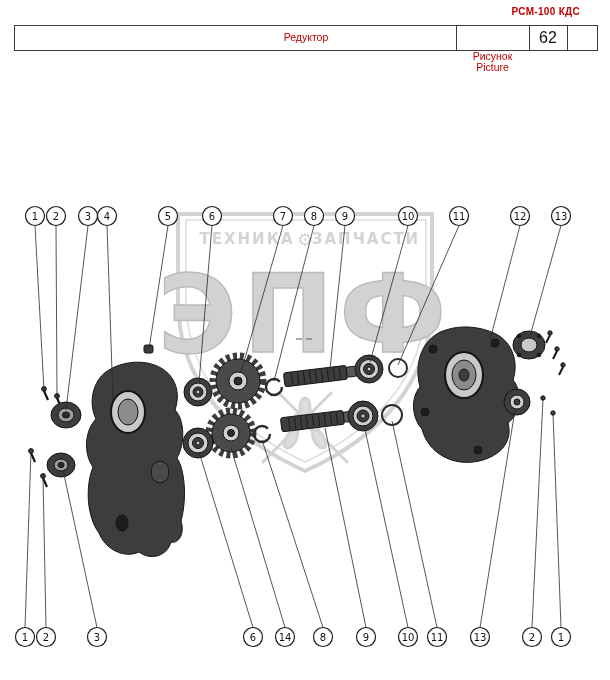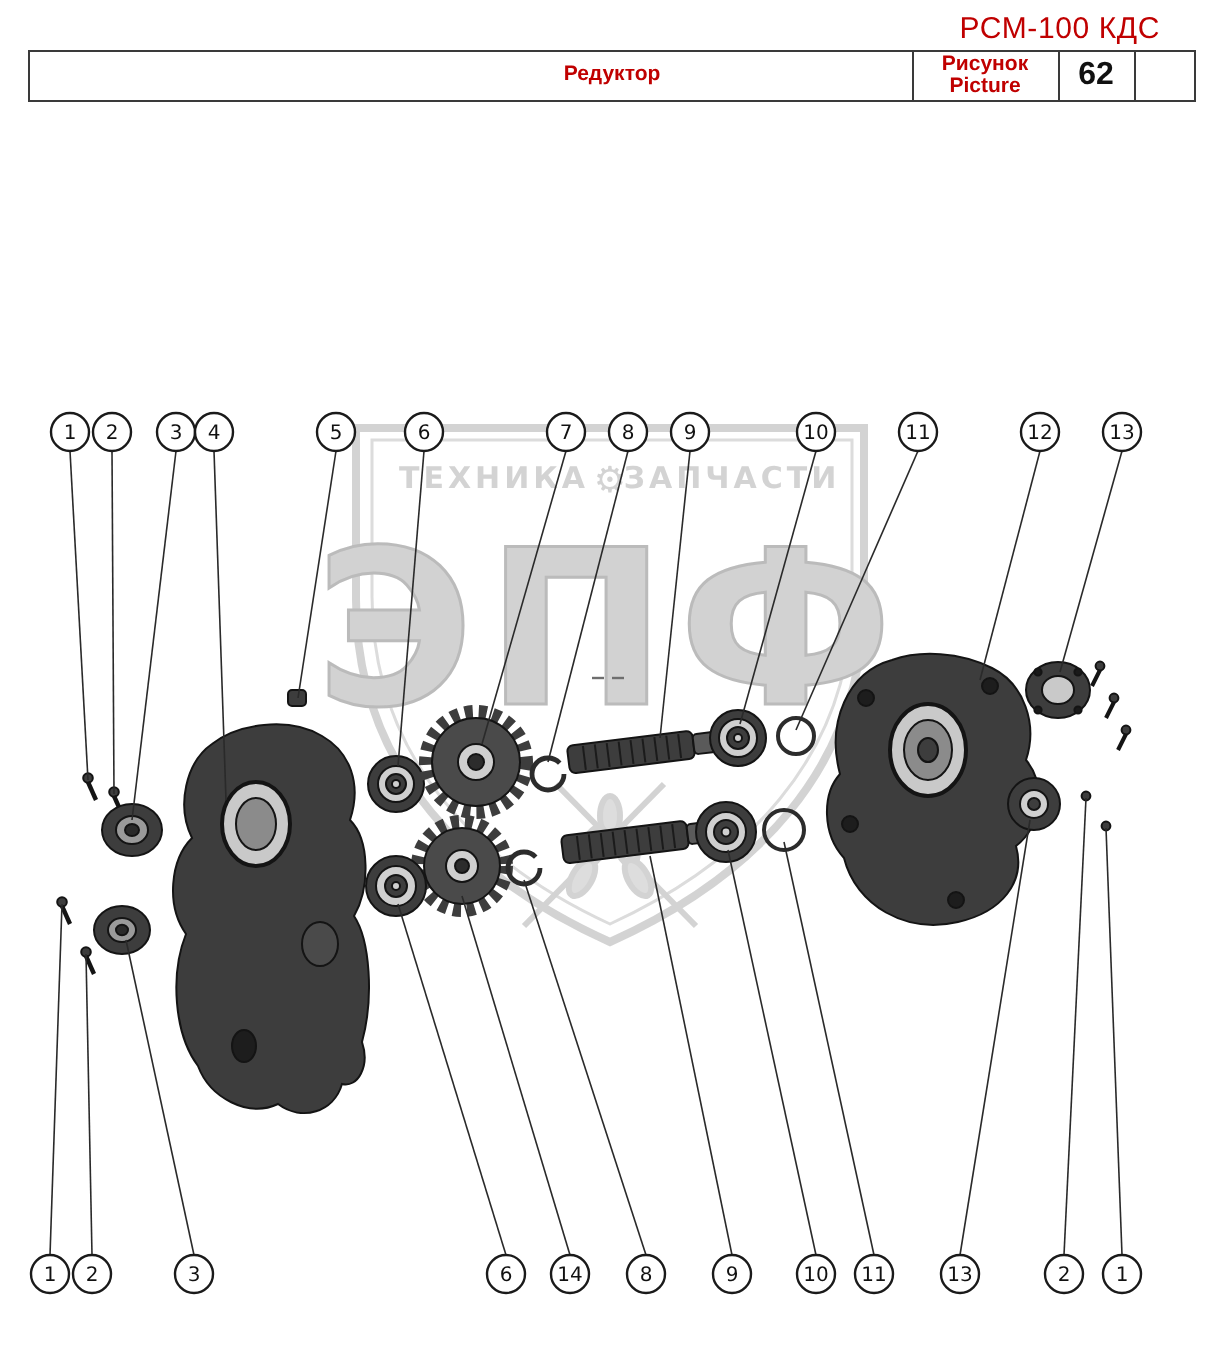--- a/index.html
+++ b/index.html
@@ -1,24 +1,24 @@
 <!DOCTYPE html>
 <html><head>
 <meta charset="utf-8">
 <style>
   html,body{margin:0;padding:0;}
   body{width:610px;height:680px;background:#ffffff;font-family:"Liberation Sans",sans-serif;}
   .page{position:relative;width:610px;height:680px;background:#ffffff;overflow:hidden;}
-  .doc-title{position:absolute;top:6px;right:30px;font-size:15px;font-weight:normal;color:#c00000;letter-spacing:.3px;padding-left:20px;}
+  .doc-title{position:absolute;top:6px;right:30px;font-size:10px;font-weight:bold;color:#c00000;letter-spacing:.3px;padding-left:20px;}
   .header-table{position:absolute;left:14px;top:25px;width:582px;height:24px;border:1px solid #3a3a3a;}
   .vline{position:absolute;top:0;bottom:0;width:0;border-left:1px solid #3a3a3a;}
   .cell{position:absolute;top:0;height:100%;display:flex;flex-direction:column;justify-content:center;text-align:center;
-        font-size:10.5px;font-weight:bold;color:#c00000;line-height:11.5px;}
+        font-size:10.5px;font-weight:normal;color:#c00000;line-height:11.5px;}
   .name-cell{left:0;width:100%;}
-  .pic-cell{left:441px;width:73px;}
+  .pic-cell{left:441px;width:73px;margin-top:24px;}
   .num-cell{left:514px;width:38px;color:#111111;font-size:16px;}
   svg{position:absolute;left:0;top:0;}
   .leader{stroke:#2a2a2a;stroke-width:0.8;}
   .balloon{fill:#ffffff;stroke:#1a1a1a;stroke-width:1.2;}
   .balloon-label{font:10px "DejaVu Sans",sans-serif;text-anchor:middle;fill:#111111;}
   .wm-word{font:bold 15px "DejaVu Sans",sans-serif;letter-spacing:2px;fill:#cccccc;text-anchor:middle;}
   .wm-gear{font:18px "DejaVu Sans",sans-serif;fill:#cccccc;text-anchor:middle;}
   .wm-brand{font:bold 108px "DejaVu Sans",sans-serif;letter-spacing:6px;fill:#cbcbcb;stroke:#b0b0b0;stroke-width:1.5px;text-anchor:middle;}
 </style>
 </head>

